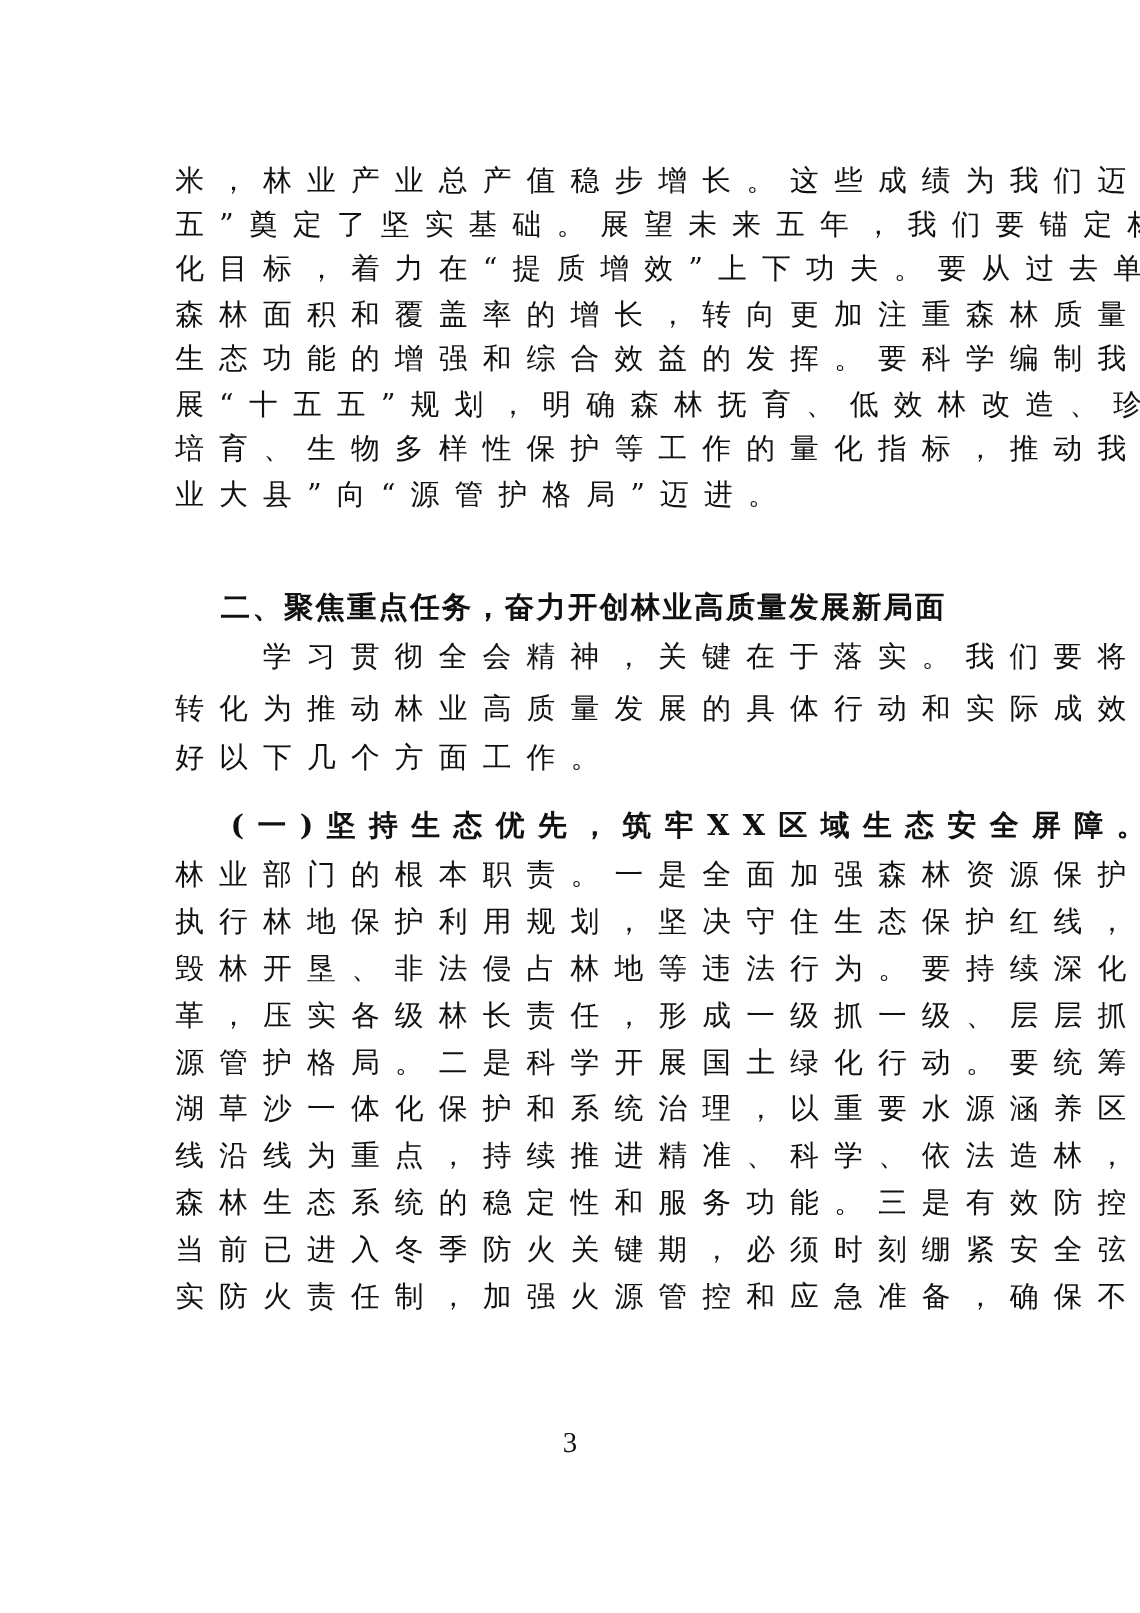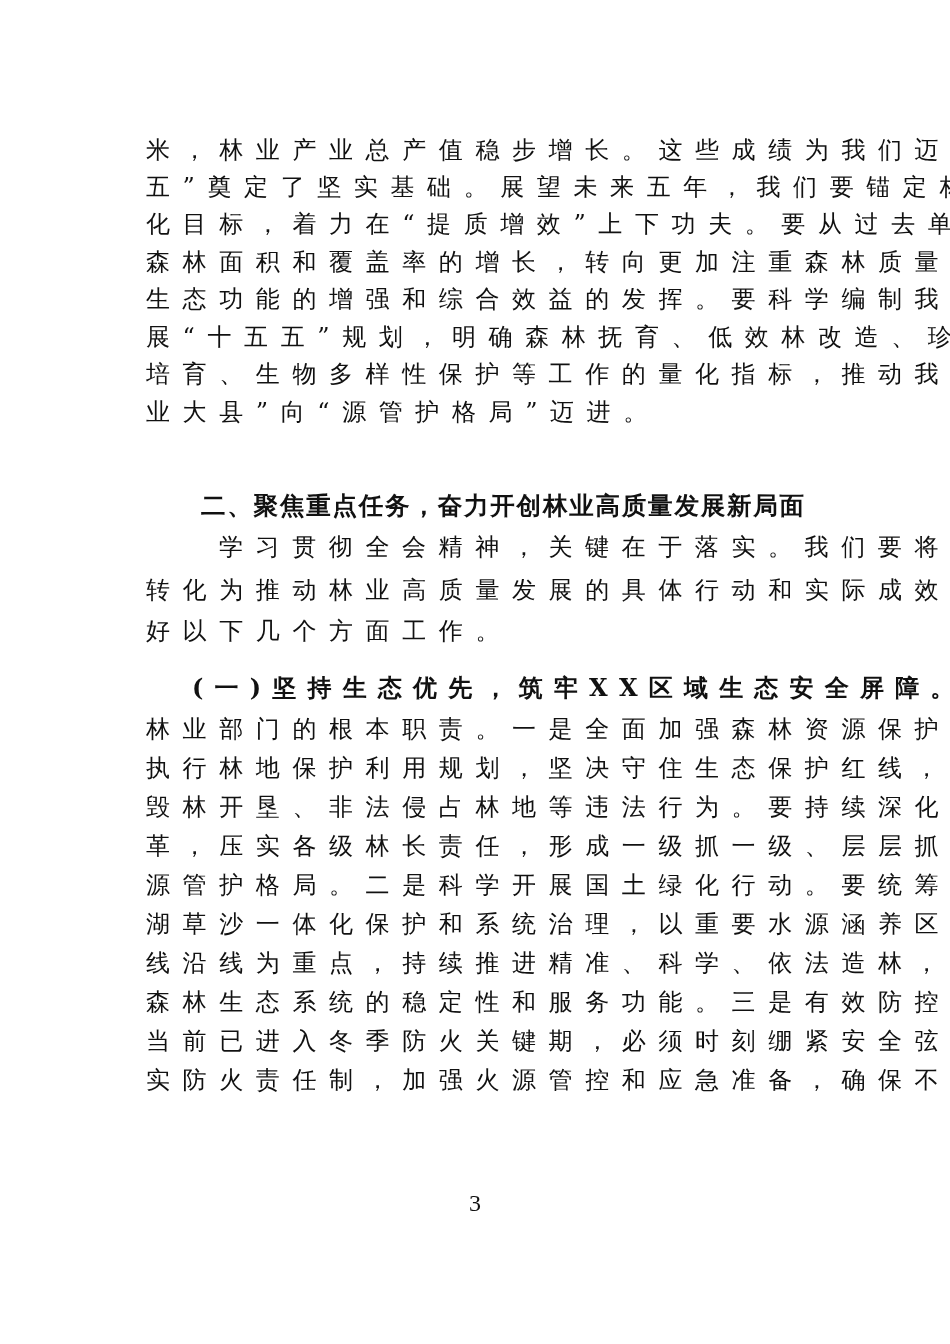--- a/index.html
+++ b/index.html
@@ -32,21 +32,21 @@
       white-space: nowrap;
       letter-spacing: 12.6px;
       font-weight: normal;
     }
     .line.indent { left: 219px; width: 591px; }
     .line.heading {
       font-family: "DejaVu Sans", "Liberation Sans", sans-serif;
       font-weight: bold;
       letter-spacing: 1.8px;
       font-size: 24.5px;
-      left: 201px;
+      left: 184px;
     }
     .bold { font-weight: bold; }
     .line.tight { letter-spacing: 11.2px; }
     .page-number {
       position: absolute;
       left: 0;
       width: 950px;
       top: 1186px;
       text-align: center;
       font-family: "Liberation Serif", "DejaVu Serif", serif;

